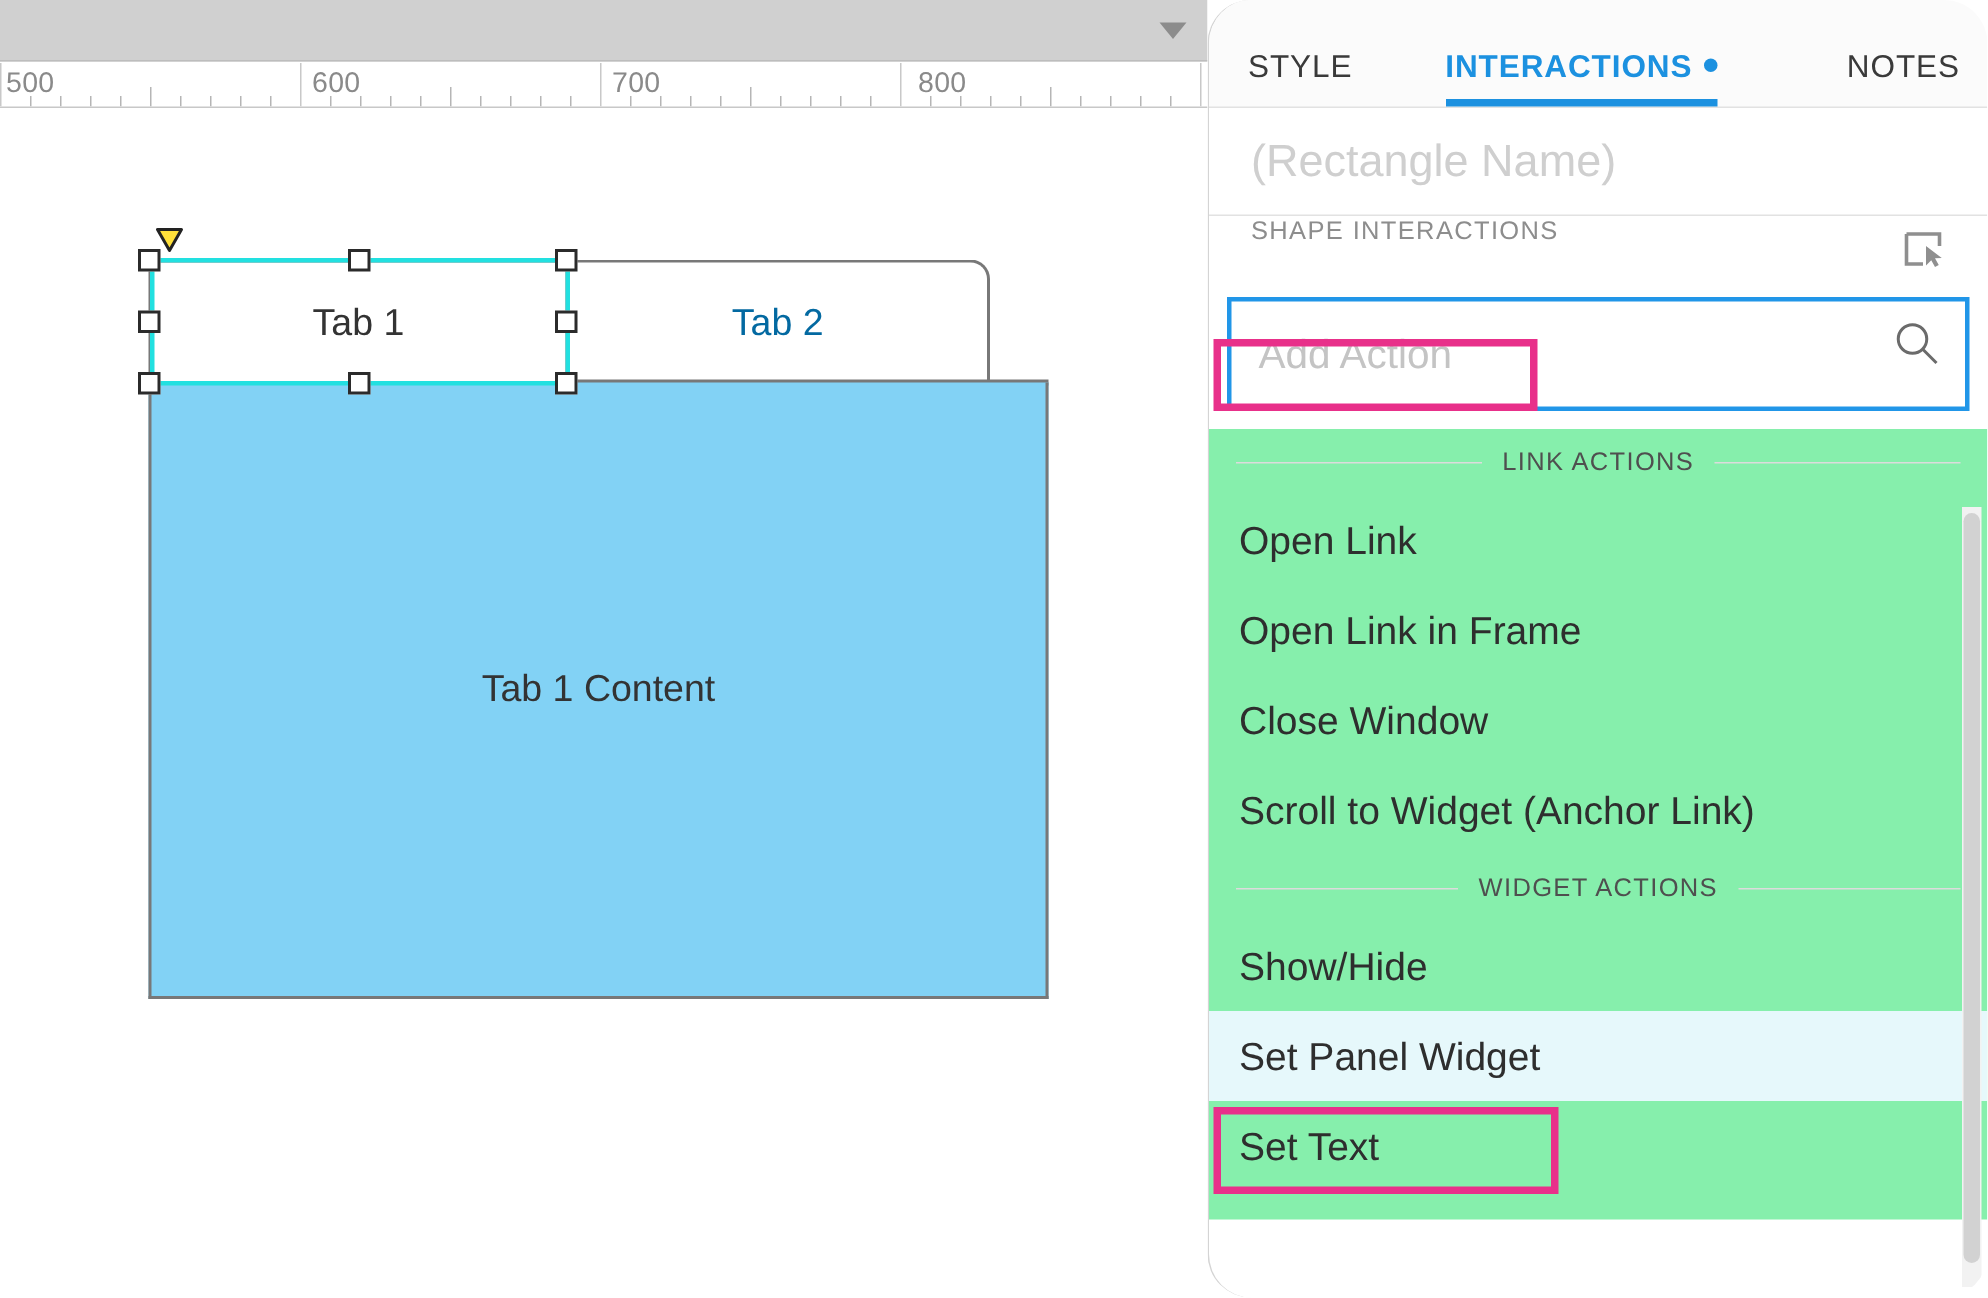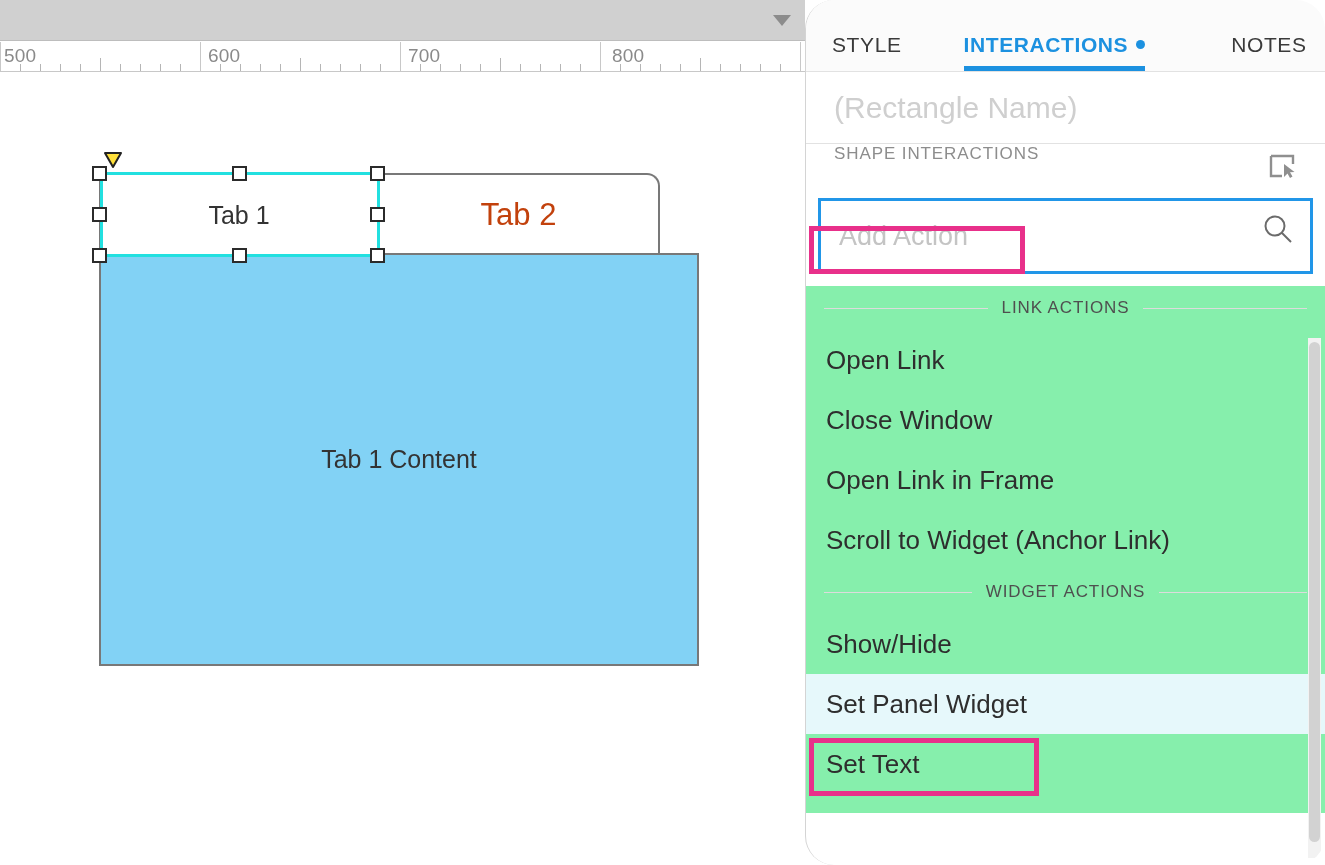--- a/index.html
+++ b/index.html
@@ -64,21 +64,21 @@
   #tab2 {
     position: absolute;
     left: 377px; top: 101px;
     width: 283px; height: 82px;
     background: #ffffff;
     border: 2px solid #787878;
     border-bottom: none;
     border-top-right-radius: 13px;
     display: flex; align-items: center; justify-content: center;
   }
-  #tab2 .tab-label { font-size: 31px; color: #c2410c; }
+  #tab2 .tab-label { font-size: 25px; color: #0369a1; }
 
   
   #tab-underline {
     position: absolute;
     left: 99px; top: 181px;
     width: 600px; height: 4px;
     background: #787878;
   }
 
   
@@ -440,22 +440,22 @@
       </div>
     </div>
 
     <div id="action-list">
         <div class="group-header">
           <span class="rule"></span>
           <span class="glabel">LINK ACTIONS</span>
           <span class="rule"></span>
         </div>
         <div class="action-item">Open Link</div>
+        <div class="action-item">Open Link in Frame</div>
         <div class="action-item">Close Window</div>
-        <div class="action-item">Open Link in Frame</div>
         <div class="action-item">Scroll to Widget (Anchor Link)</div>
         <div class="group-header">
           <span class="rule"></span>
           <span class="glabel">WIDGET ACTIONS</span>
           <span class="rule"></span>
         </div>
         <div class="action-item">Show/Hide</div>
         <div class="action-item hovered">Set Panel Widget</div>
         <div class="action-item">Set Text</div>
       </div>

